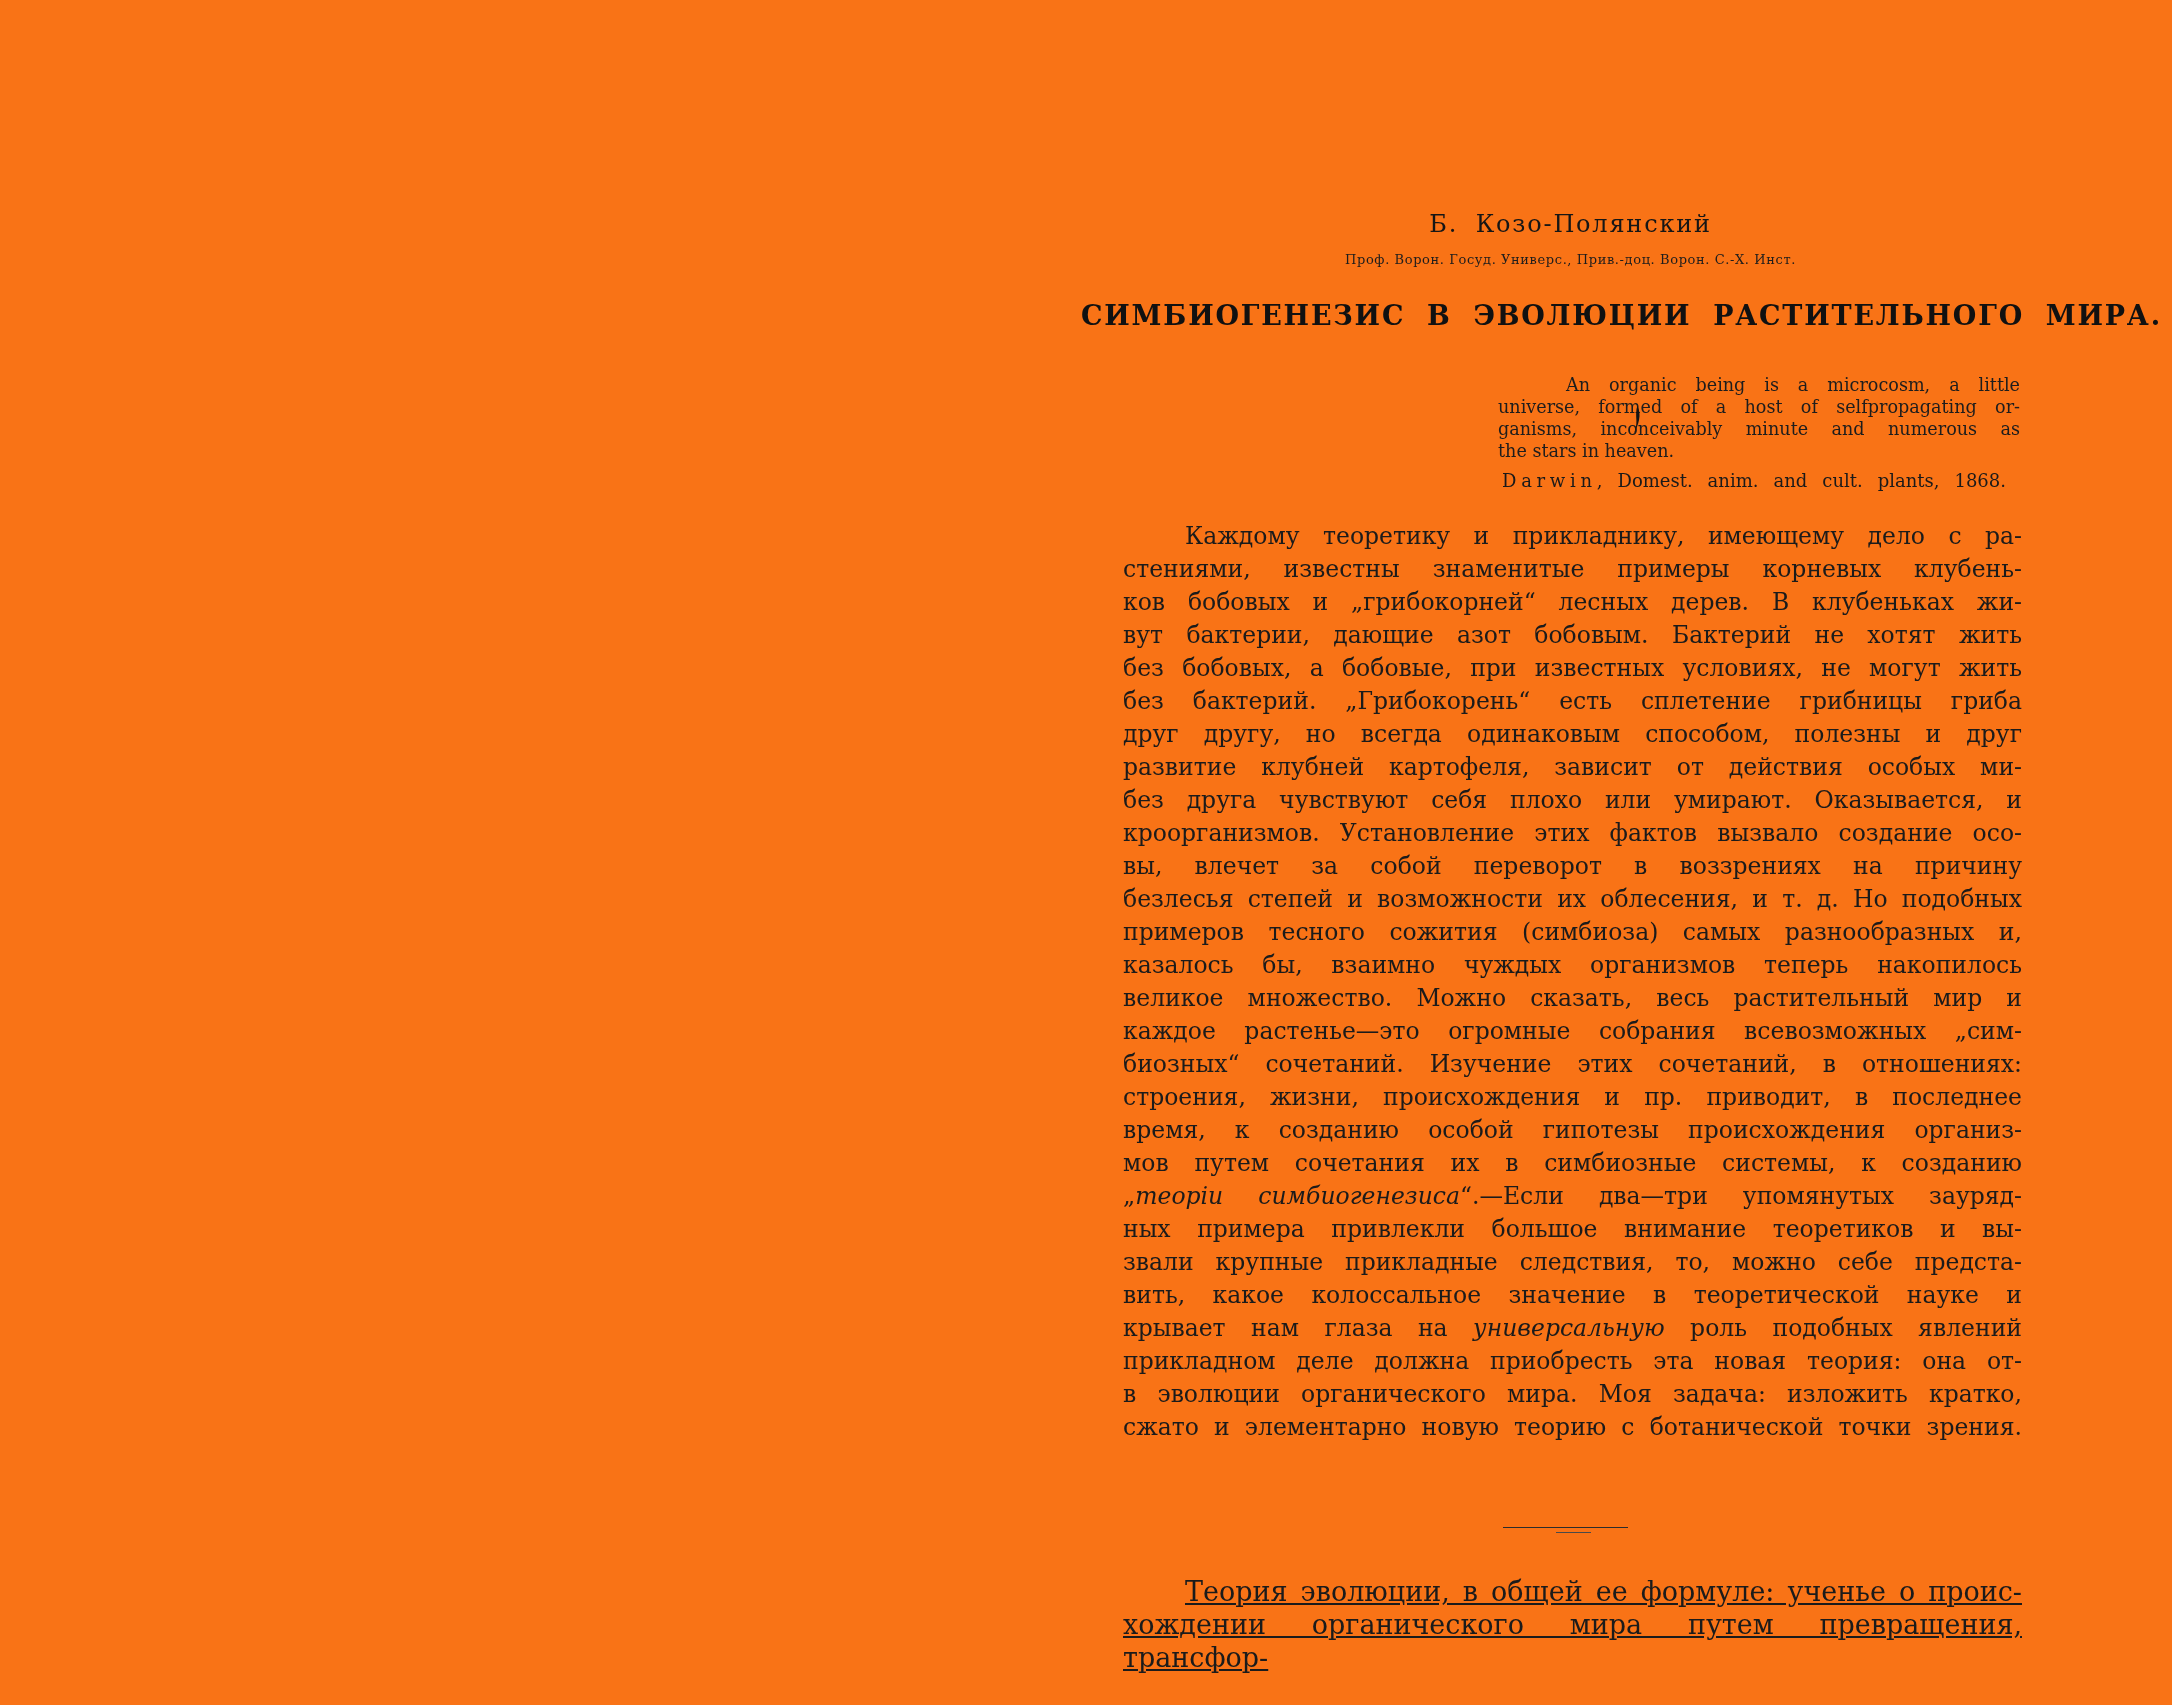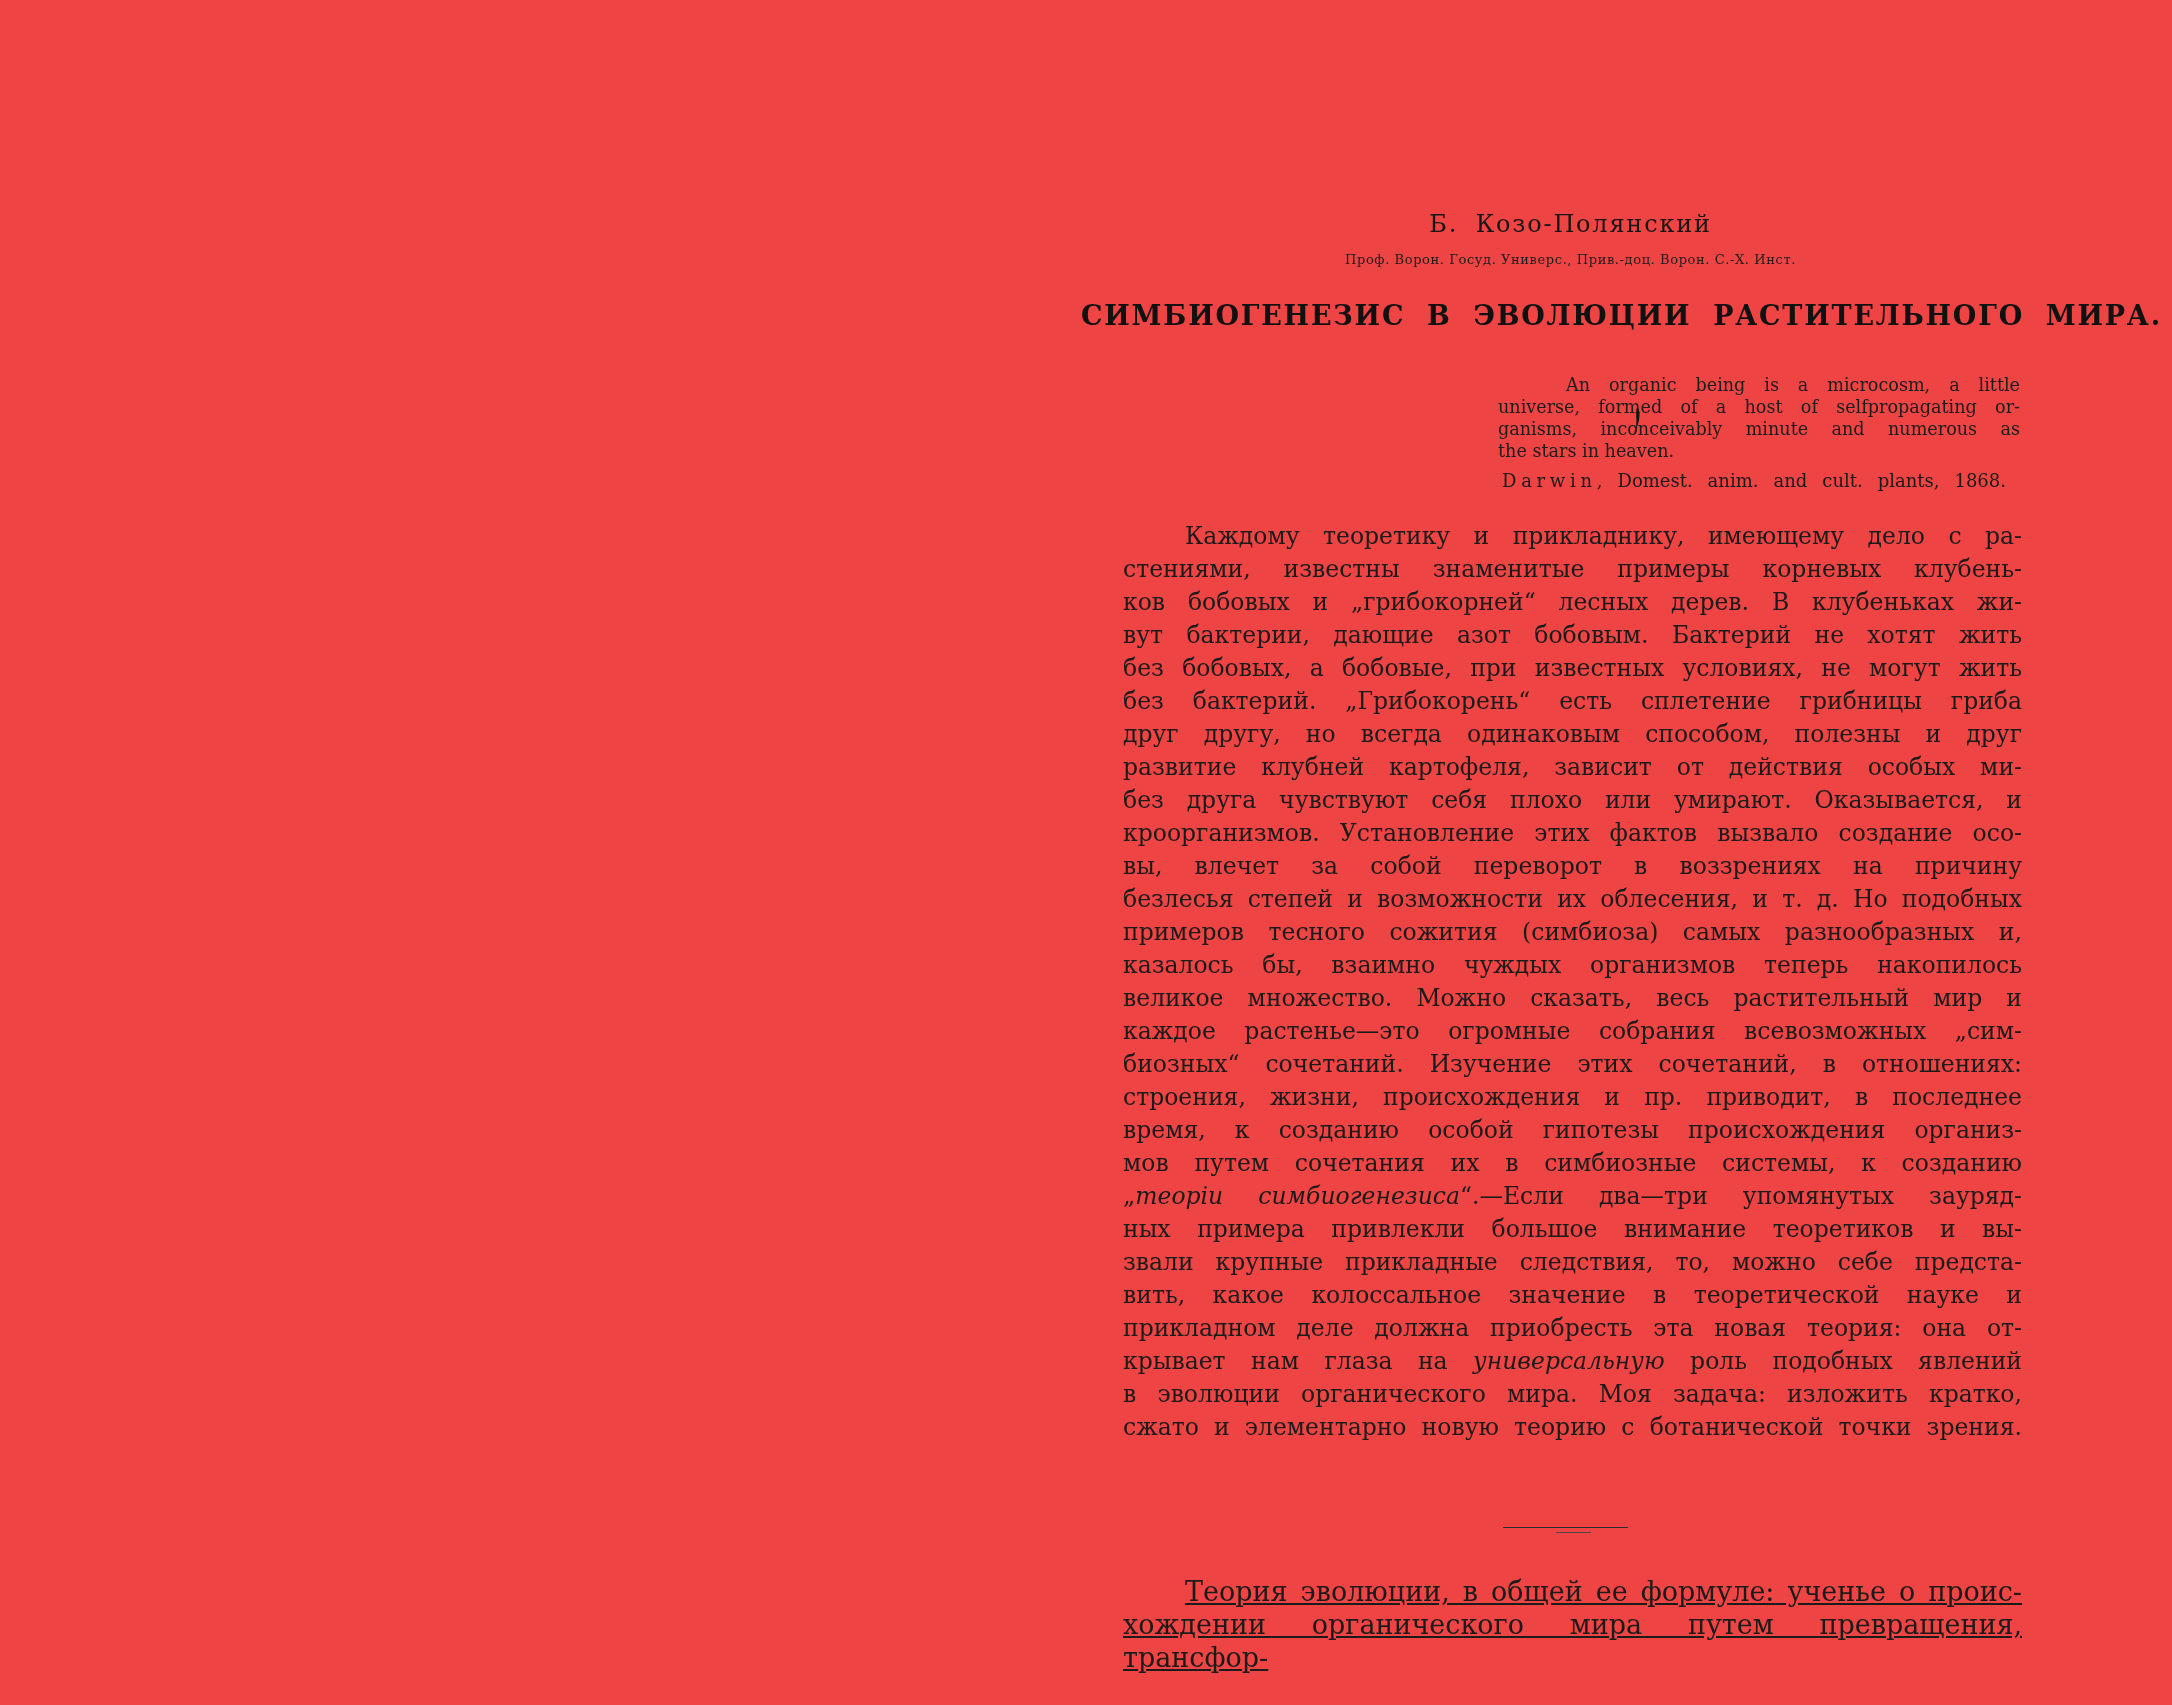--- a/index.html
+++ b/index.html
@@ -122,21 +122,21 @@
     position: absolute;
     left: 1632px;
     top: 406px;
     width: 9.4px;
     height: 29px;
   }
 </style>
 </head>
 <body>
 
-<div class="page" style="background: #ef4444; color: rgb(27, 27, 27);">
+<div class="page" style="background: #f97316; color: rgb(27, 27, 27);">
 
   <div class="header">
     <div class="author">Б. Козо-Полянский</div>
     <div class="affiliation">Проф. Ворон. Госуд. Универс., Прив.-доц. Ворон. С.-Х. Инст.</div>
     <div class="title">СИМБИОГЕНЕЗИС В ЭВОЛЮЦИИ РАСТИТЕЛЬНОГО МИРА.</div>
   </div>
 
   <div class="epigraph">
       <div class="line indent">An organic being is a microcosm, a little</div>
       <div class="line">universe, formed of a host of selfpropagating or-</div>
@@ -170,22 +170,22 @@
       <div class="line">великое множество. Можно сказать, весь растительный мир и</div>
       <div class="line">каждое растенье—это огромные собрания всевозможных „сим-</div>
       <div class="line">биозных“ сочетаний. Изучение этих сочетаний, в отношениях:</div>
       <div class="line">строения, жизни, происхождения и пр. приводит, в последнее</div>
       <div class="line">время, к созданию особой гипотезы происхождения организ-</div>
       <div class="line">мов путем сочетания их в симбиозные системы, к созданию</div>
       <div class="line"><span>„</span><span class="it">теоріи симбиогенезиса</span><span>“.—Если два—три упомянутых зауряд-</span></div>
       <div class="line">ных примера привлекли большое внимание теоретиков и вы-</div>
       <div class="line">звали крупные прикладные следствия, то, можно себе предста-</div>
       <div class="line">вить, какое колоссальное значение в теоретической науке и</div>
+      <div class="line"><span>крывает нам глаза на </span><span class="it">универсальную</span><span> роль подобных явлений</span></div>
       <div class="line">прикладном деле должна приобресть эта новая теория: она от-</div>
-      <div class="line"><span>крывает нам глаза на </span><span class="it">универсальную</span><span> роль подобных явлений</span></div>
       <div class="line">в эволюции органического мира. Моя задача: изложить кратко,</div>
       <div class="line">сжато и элементарно новую теорию с ботанической точки зрения.</div>
     </div>
 
   <div class="divider"></div>
 
   <div class="closing-par">
       <div class="line indent">Теория эволюции, в общей ее формуле: ученье о проис-</div>
       <div class="line">хождении органического мира путем превращения, трансфор-</div>
     </div>

